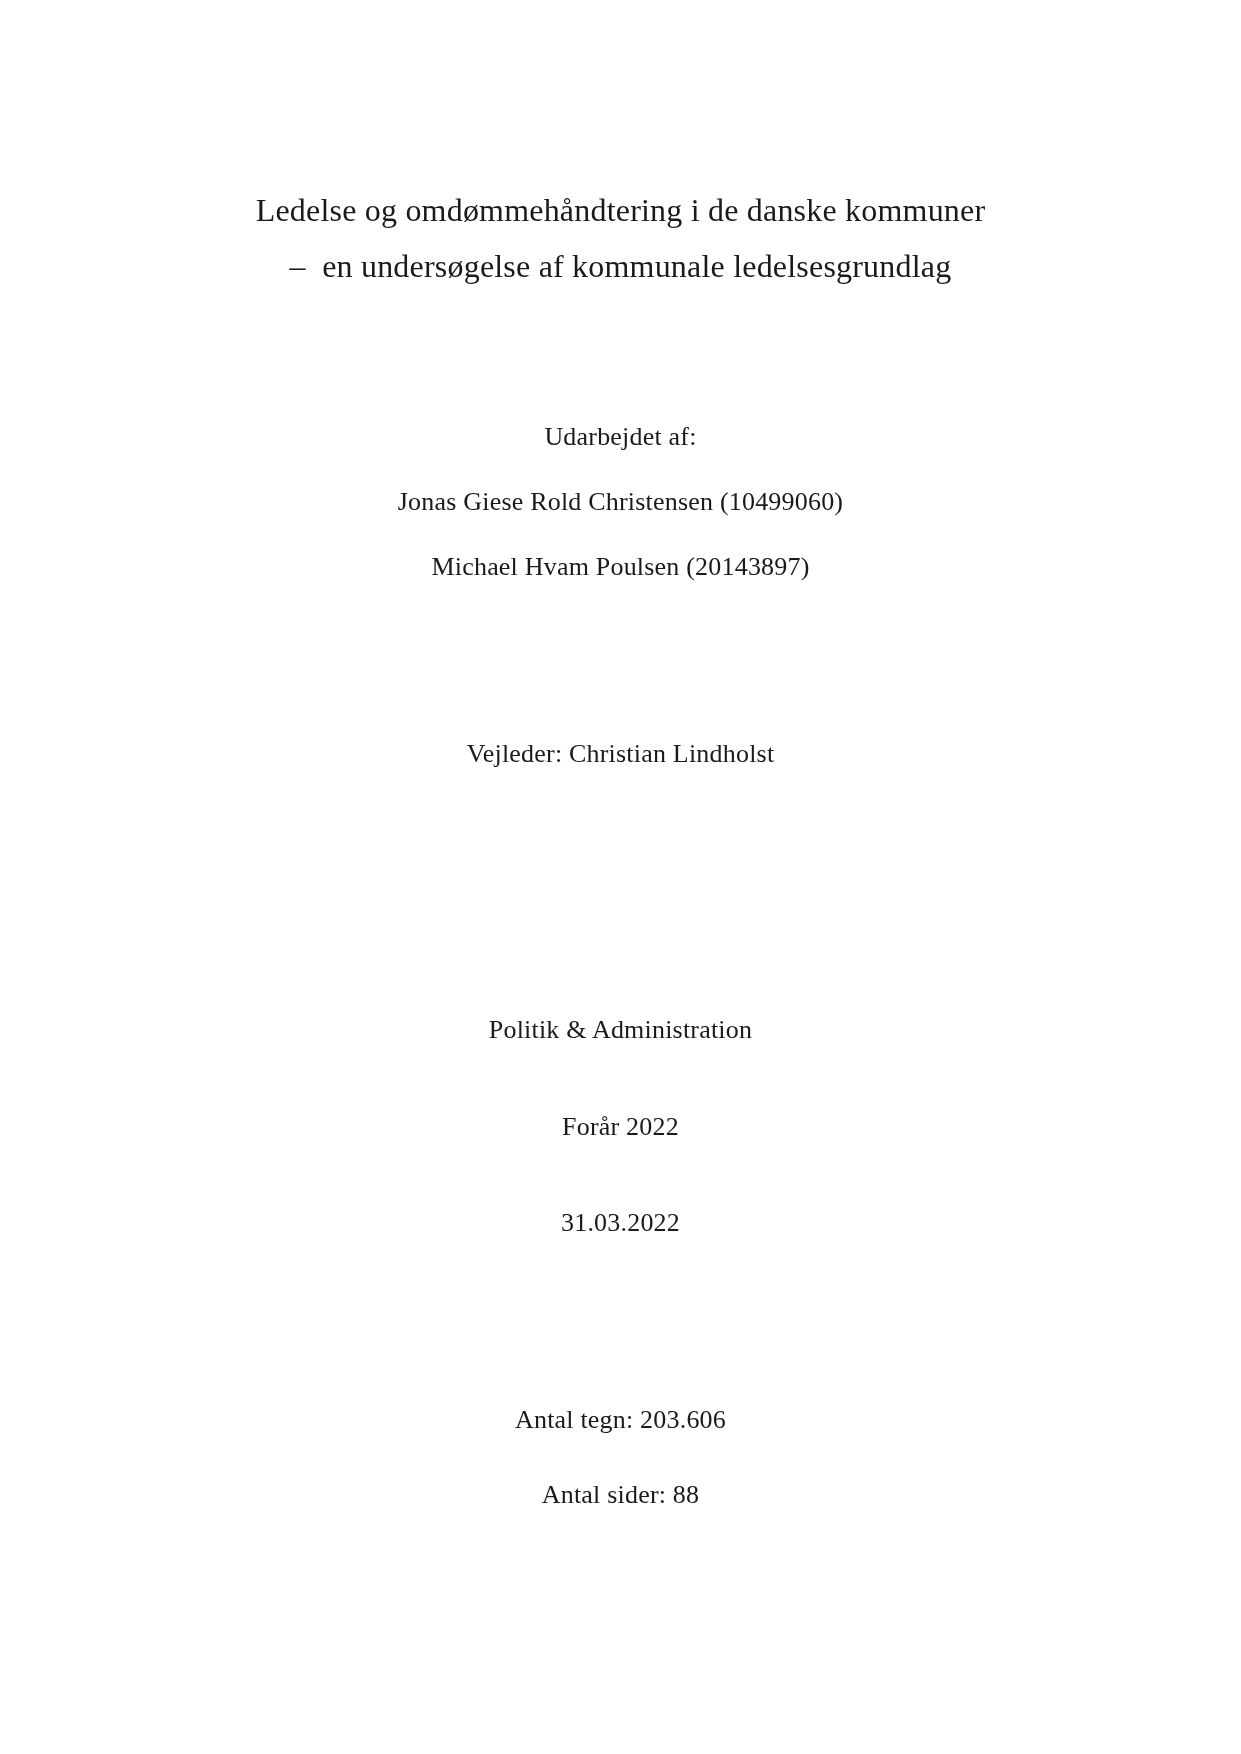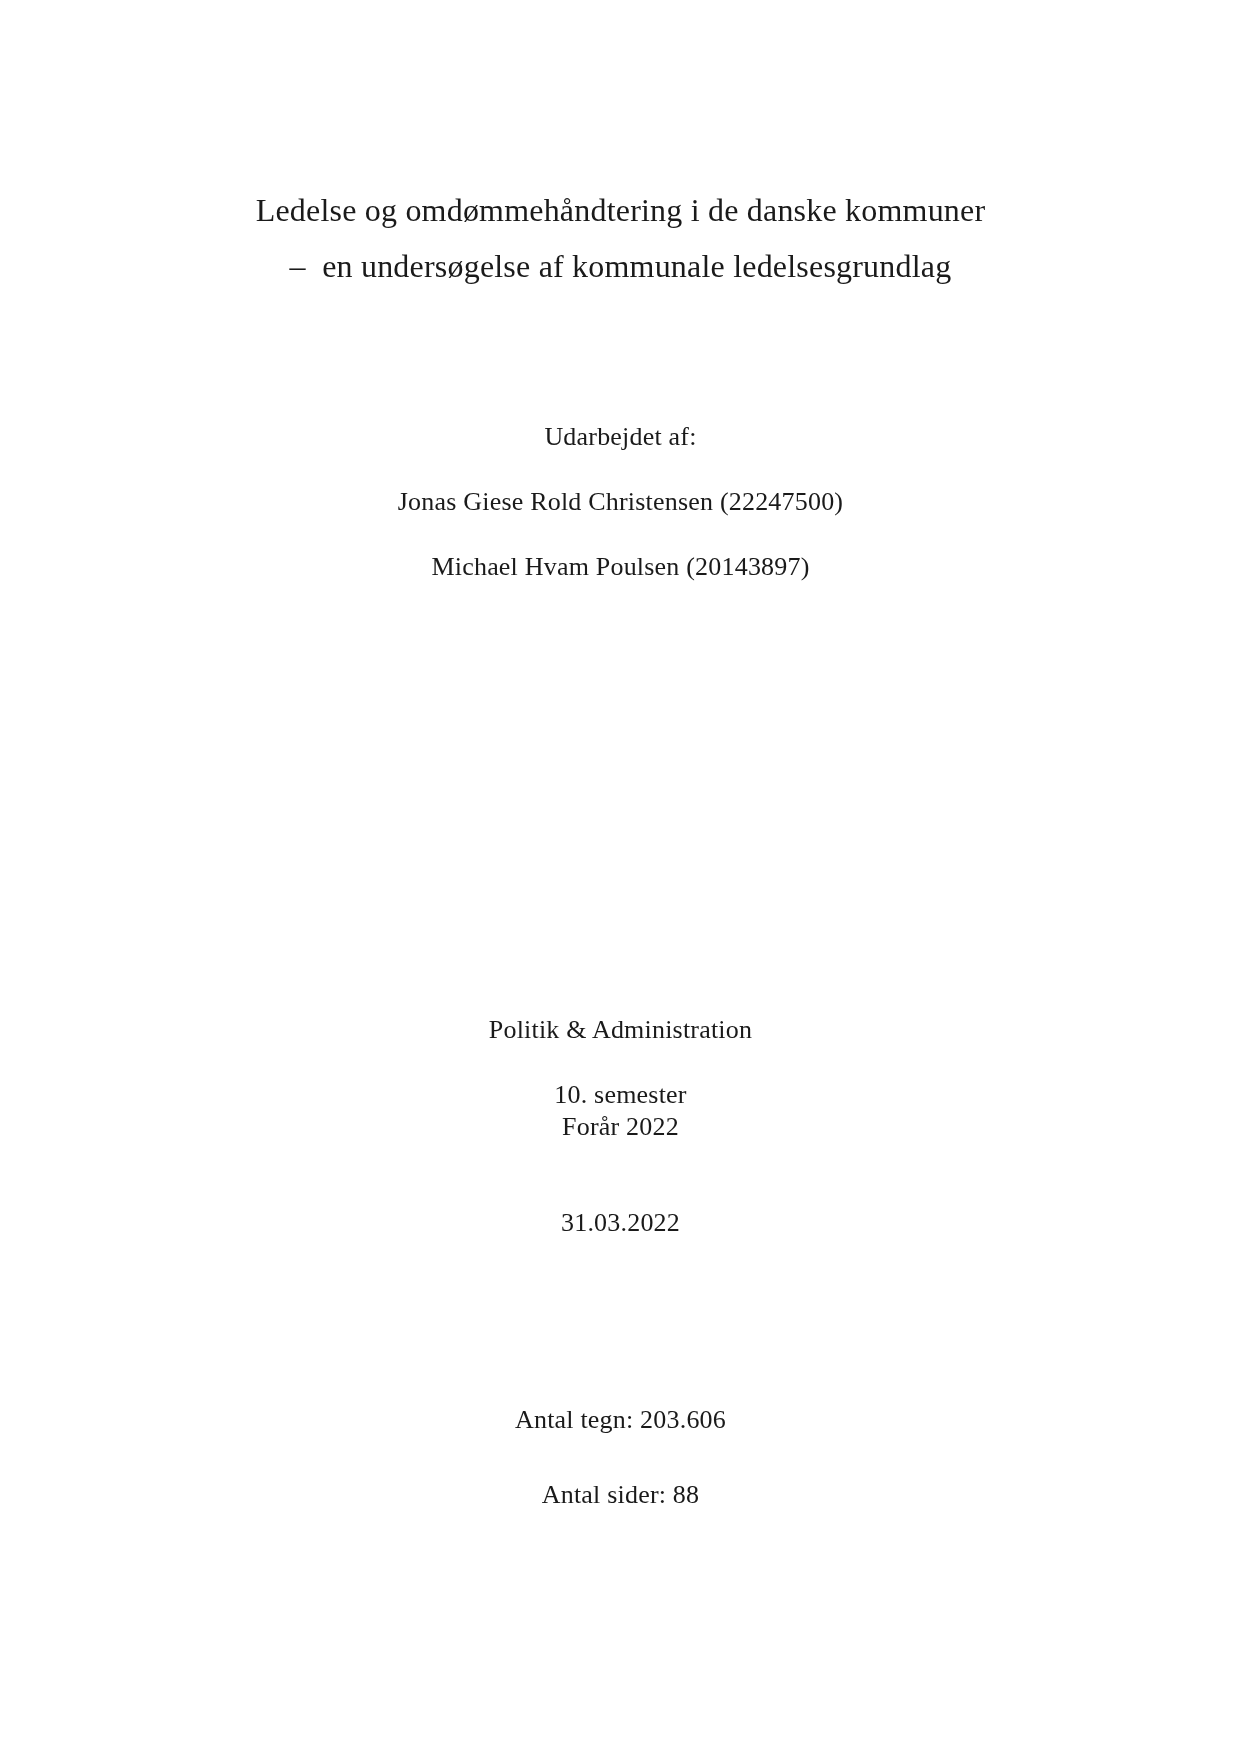--- a/index.html
+++ b/index.html
@@ -38,29 +38,29 @@
 <body>
 
 <div class="page" style="background: rgb(255, 255, 255); color: rgb(26, 26, 26);">
 
   <div class="line title-line" style="top:186px">Ledelse og omdømmehåndtering i de danske kommuner</div>
 
   <div class="line title-line" style="top:242px">–  en undersøgelse af kommunale ledelsesgrundlag</div>
 
   <div class="line" style="top:418px">Udarbejdet af:</div>
 
-  <div class="line" style="top:483px">Jonas Giese Rold Christensen (22247500)</div>
+  <div class="line" style="top:483px">Jonas Giese Rold Christensen (10499060)</div>
 
   <div class="line" style="top:548px">Michael Hvam Poulsen (20143897)</div>
 
+  <div class="line" style="top:735px">Vejleder: Christian Lindholst</div>
 
 
   <div class="line" style="top:1011px">Politik &amp; Administration</div>
 
-  <div class="line" style="top:1076px">10. semester</div>
 
   <div class="line" style="top:1108px">Forår 2022</div>
 
   <div class="line" style="top:1204px">31.03.2022</div>
 
   <div class="line" style="top:1401px">Antal tegn: 203.606</div>
 
   <div class="line" style="top:1476px">Antal sider: 88</div>
 
 </div>

